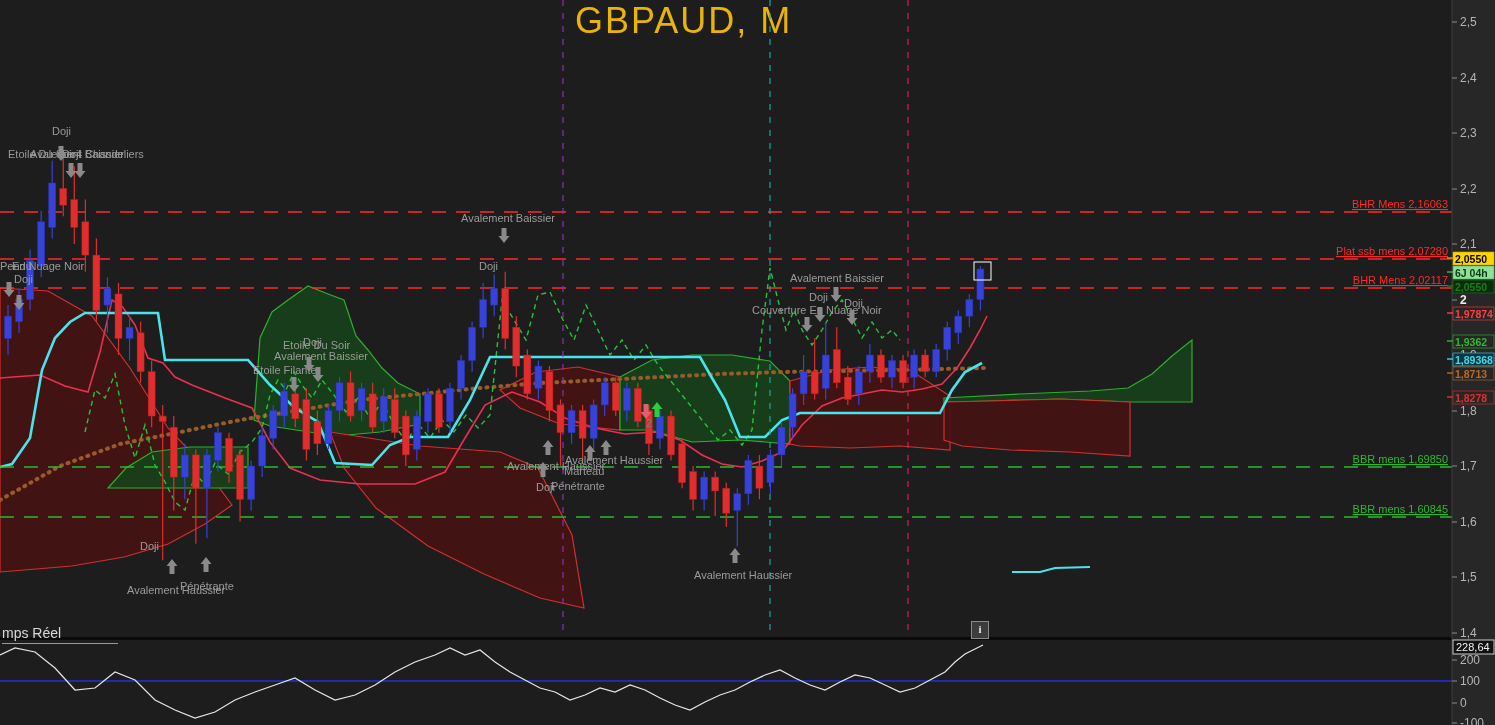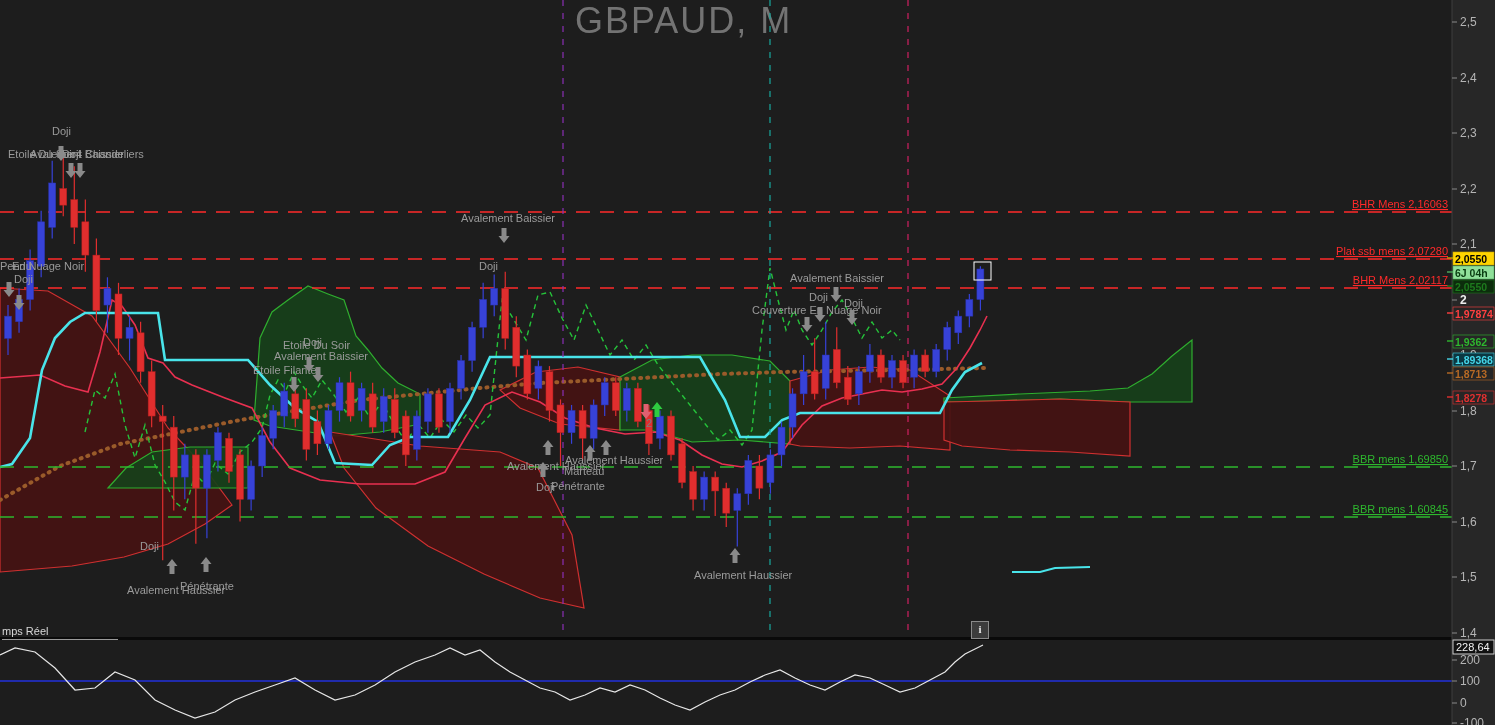--- a/index.html
+++ b/index.html
@@ -1,21 +1,21 @@
 <!DOCTYPE html>
 <html><head>
 <meta charset="utf-8">
 <style>
   html,body{margin:0;padding:0;background:#141414;}
   .app{position:relative;width:1495px;height:725px;background:#1d1d1d;overflow:hidden;
        font-family:"Liberation Sans",sans-serif;}
-  .title{position:absolute;left:575px;top:0px;z-index:0;font-size:36px;color:#737373;
+  .title{position:absolute;left:575px;top:0px;z-index:0;font-size:36px;color:#eab308;
          letter-spacing:2px;}
   svg.chart{position:absolute;left:0;top:0;z-index:1;}
-  .status{position:absolute;left:2px;top:625px;z-index:2;color:#d8d8d8;font-size:11px;
+  .status{position:absolute;left:2px;top:625px;z-index:2;color:#d8d8d8;font-size:14px;
           border-bottom:1px solid #9a9a9a;padding:0 4px 2px 0;width:112px;}
   .info-btn{position:absolute;left:971px;top:621px;z-index:2;width:16px;height:16px;
             background:#3c3c3c;border:1px solid #8a8a8a;color:#e8e8e8;font-size:11px;
             font-weight:bold;text-align:center;line-height:15px;cursor:pointer;
             font-family:"Liberation Serif",serif;}
 </style>
 </head>
 <body>
 
 <div class="app">

